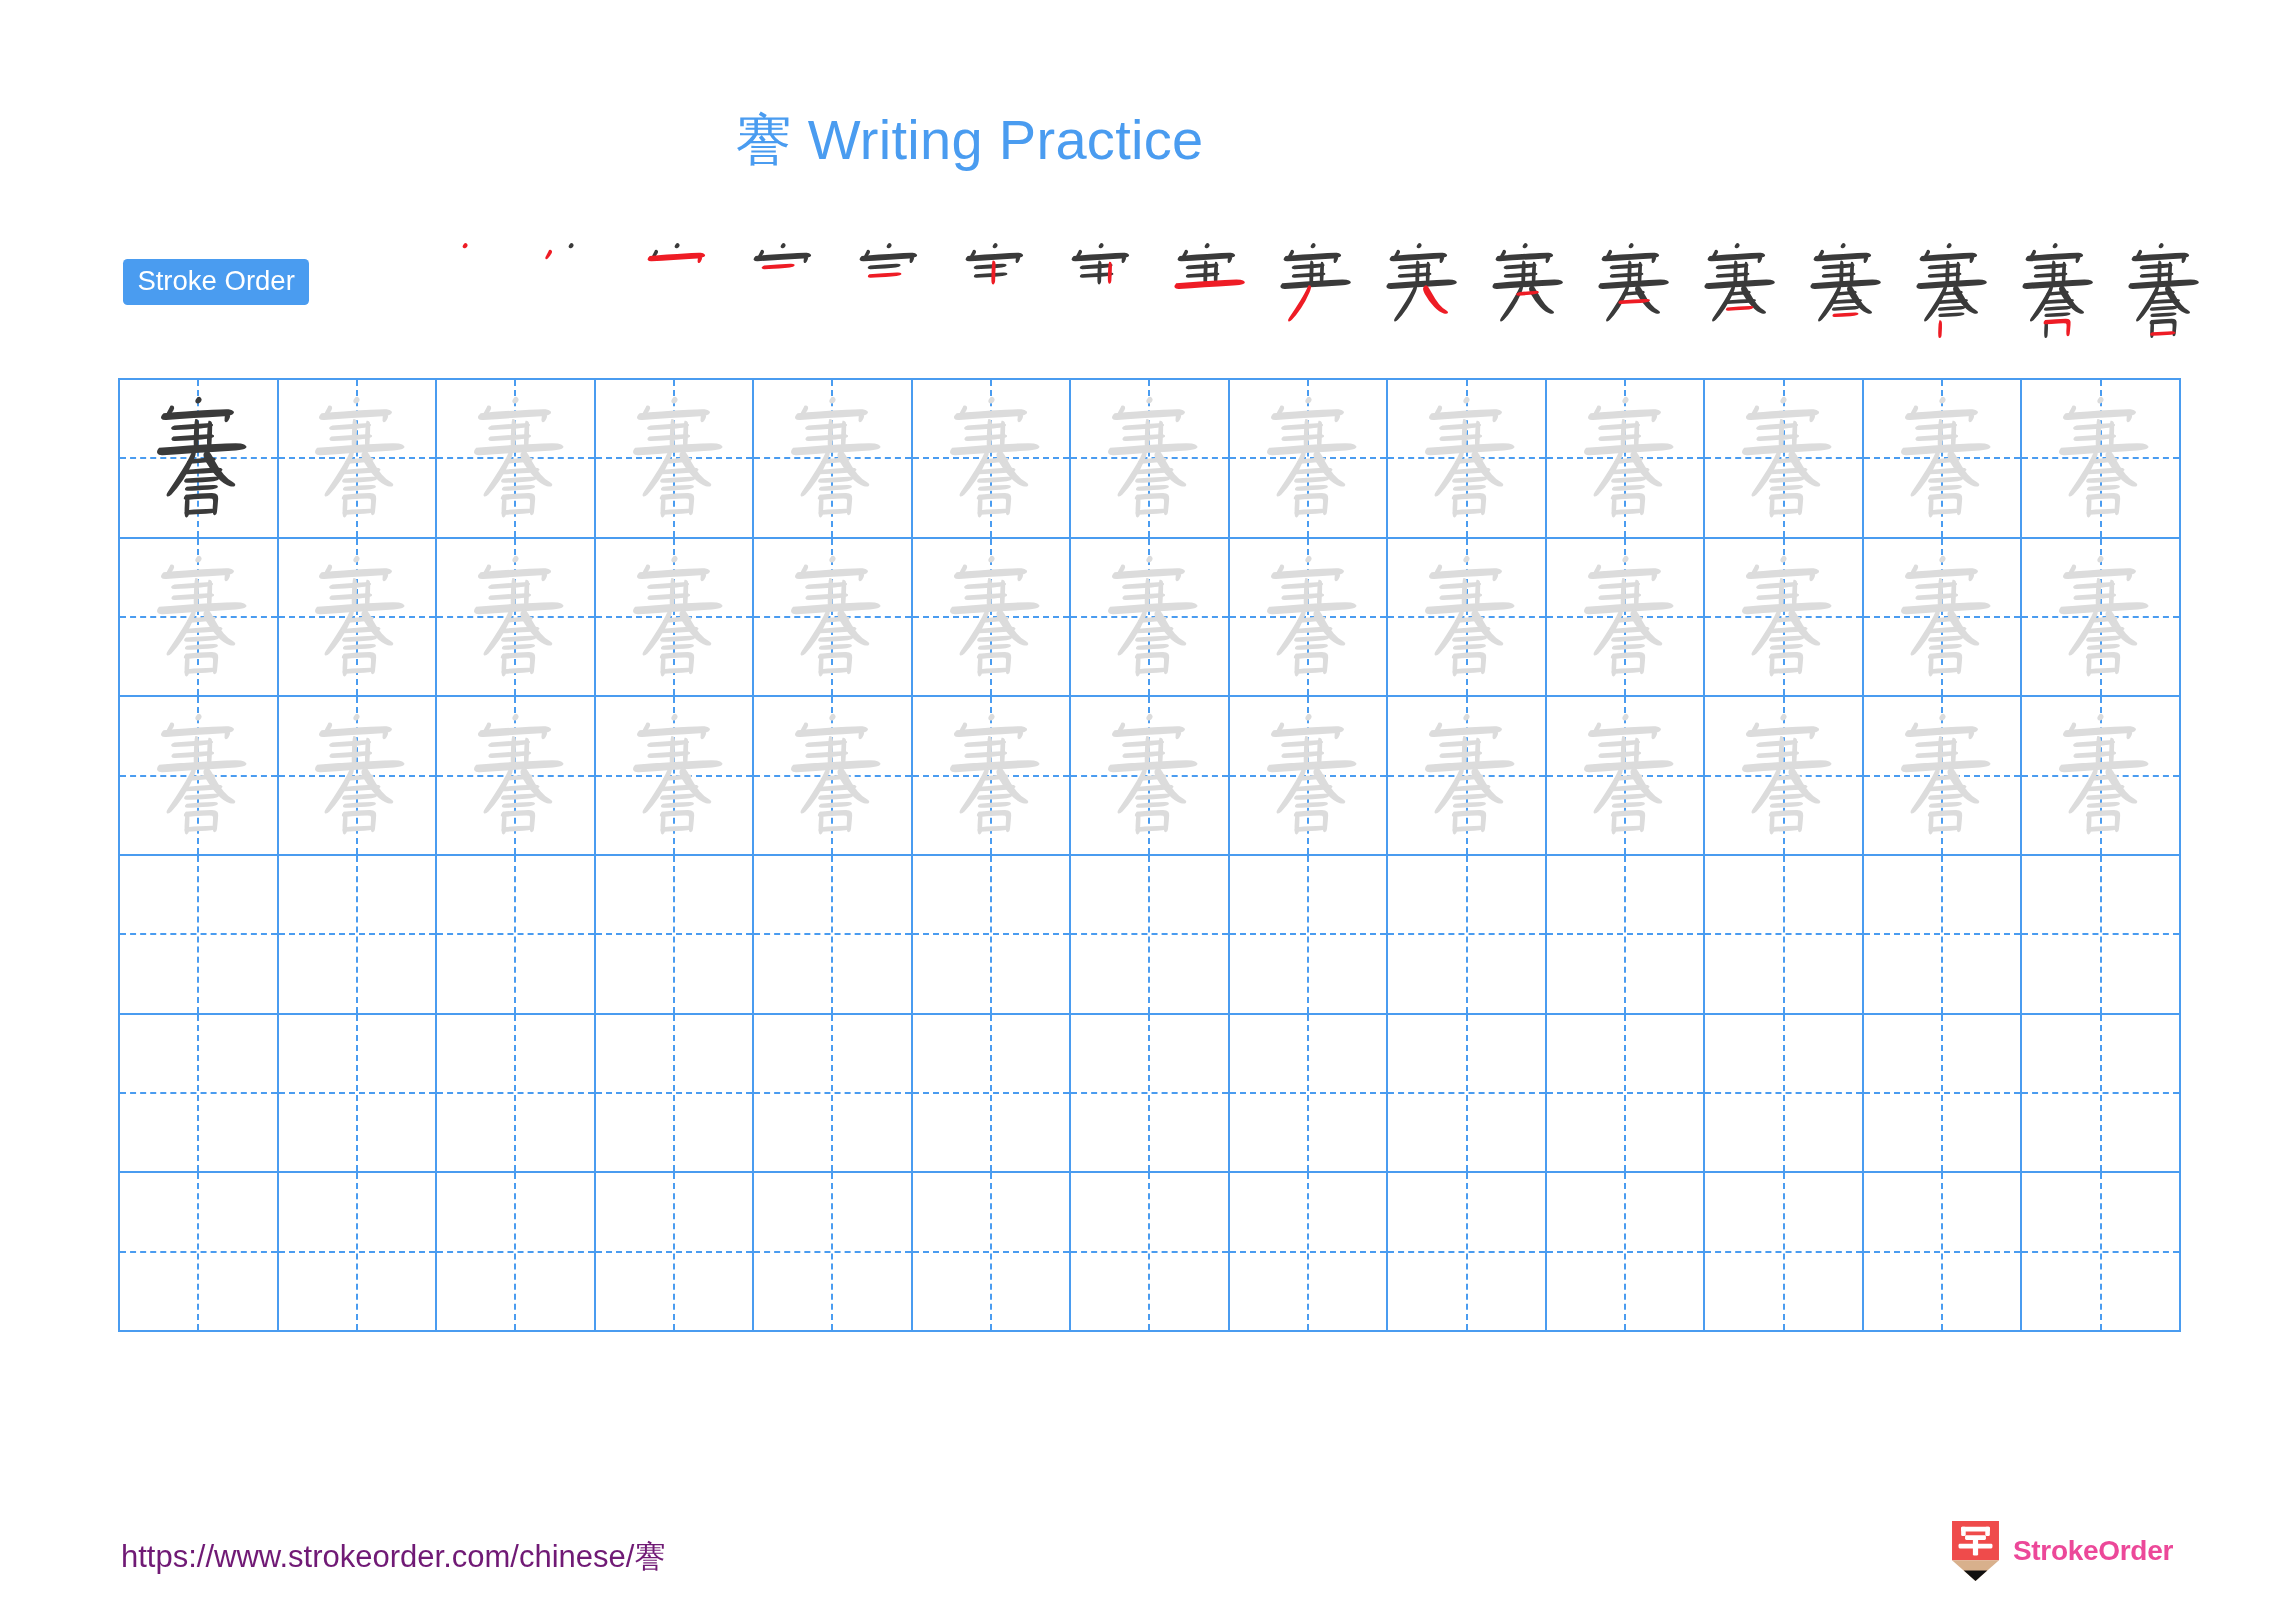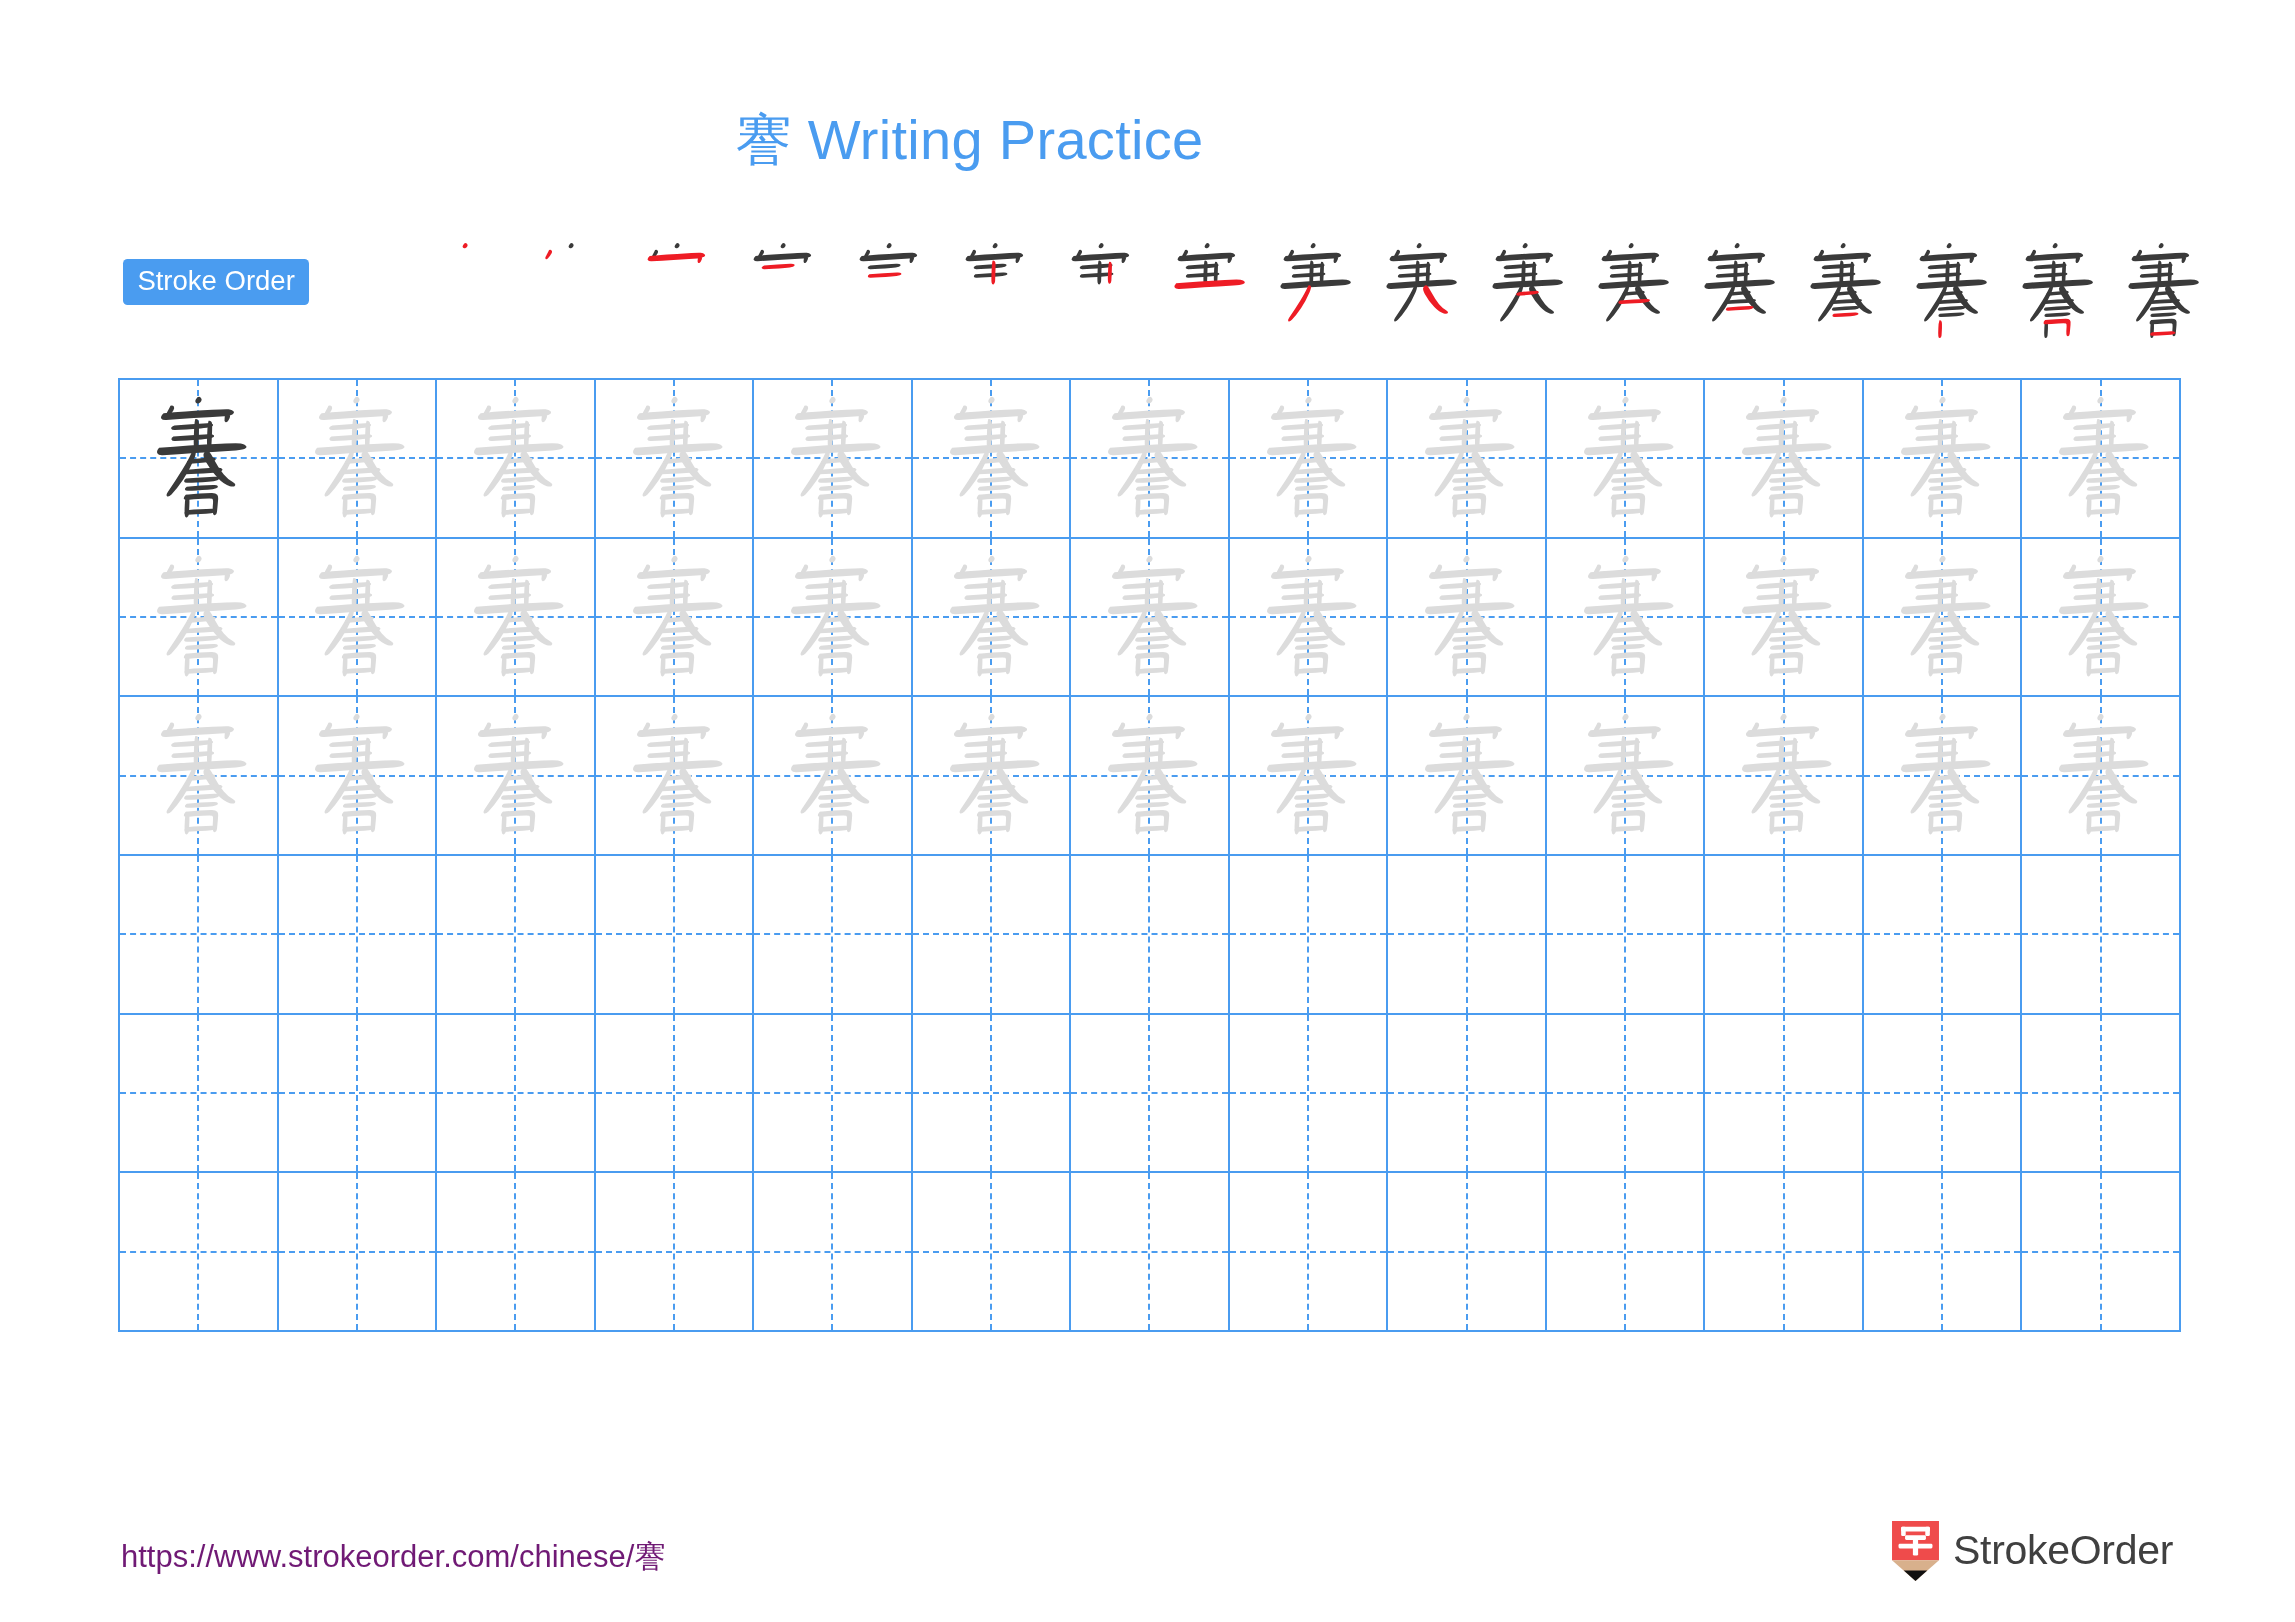--- a/index.html
+++ b/index.html
@@ -156,23 +156,23 @@
     gap: 14.4px;
   }
   #footer-logo .mark {
     width: 47px;
     height: 60px;
     position: relative;
     flex: 0 0 auto;
   }
   #footer-logo .mark svg { display: block; width: 47px; height: 60px; }
   #footer-logo .wordmark {
-    font-size: 41px;
-    font-weight: normal;
-    color: #404040;
+    font-size: 28px;
+    font-weight: bold;
+    color: #ec4899;
     letter-spacing: -0.3px;
     white-space: nowrap;
   }
 </style>
 </head>
 <body>
 
 <div id="page-title">
   <span class="han">謇</span><span> Writing Practice</span>
 </div>

